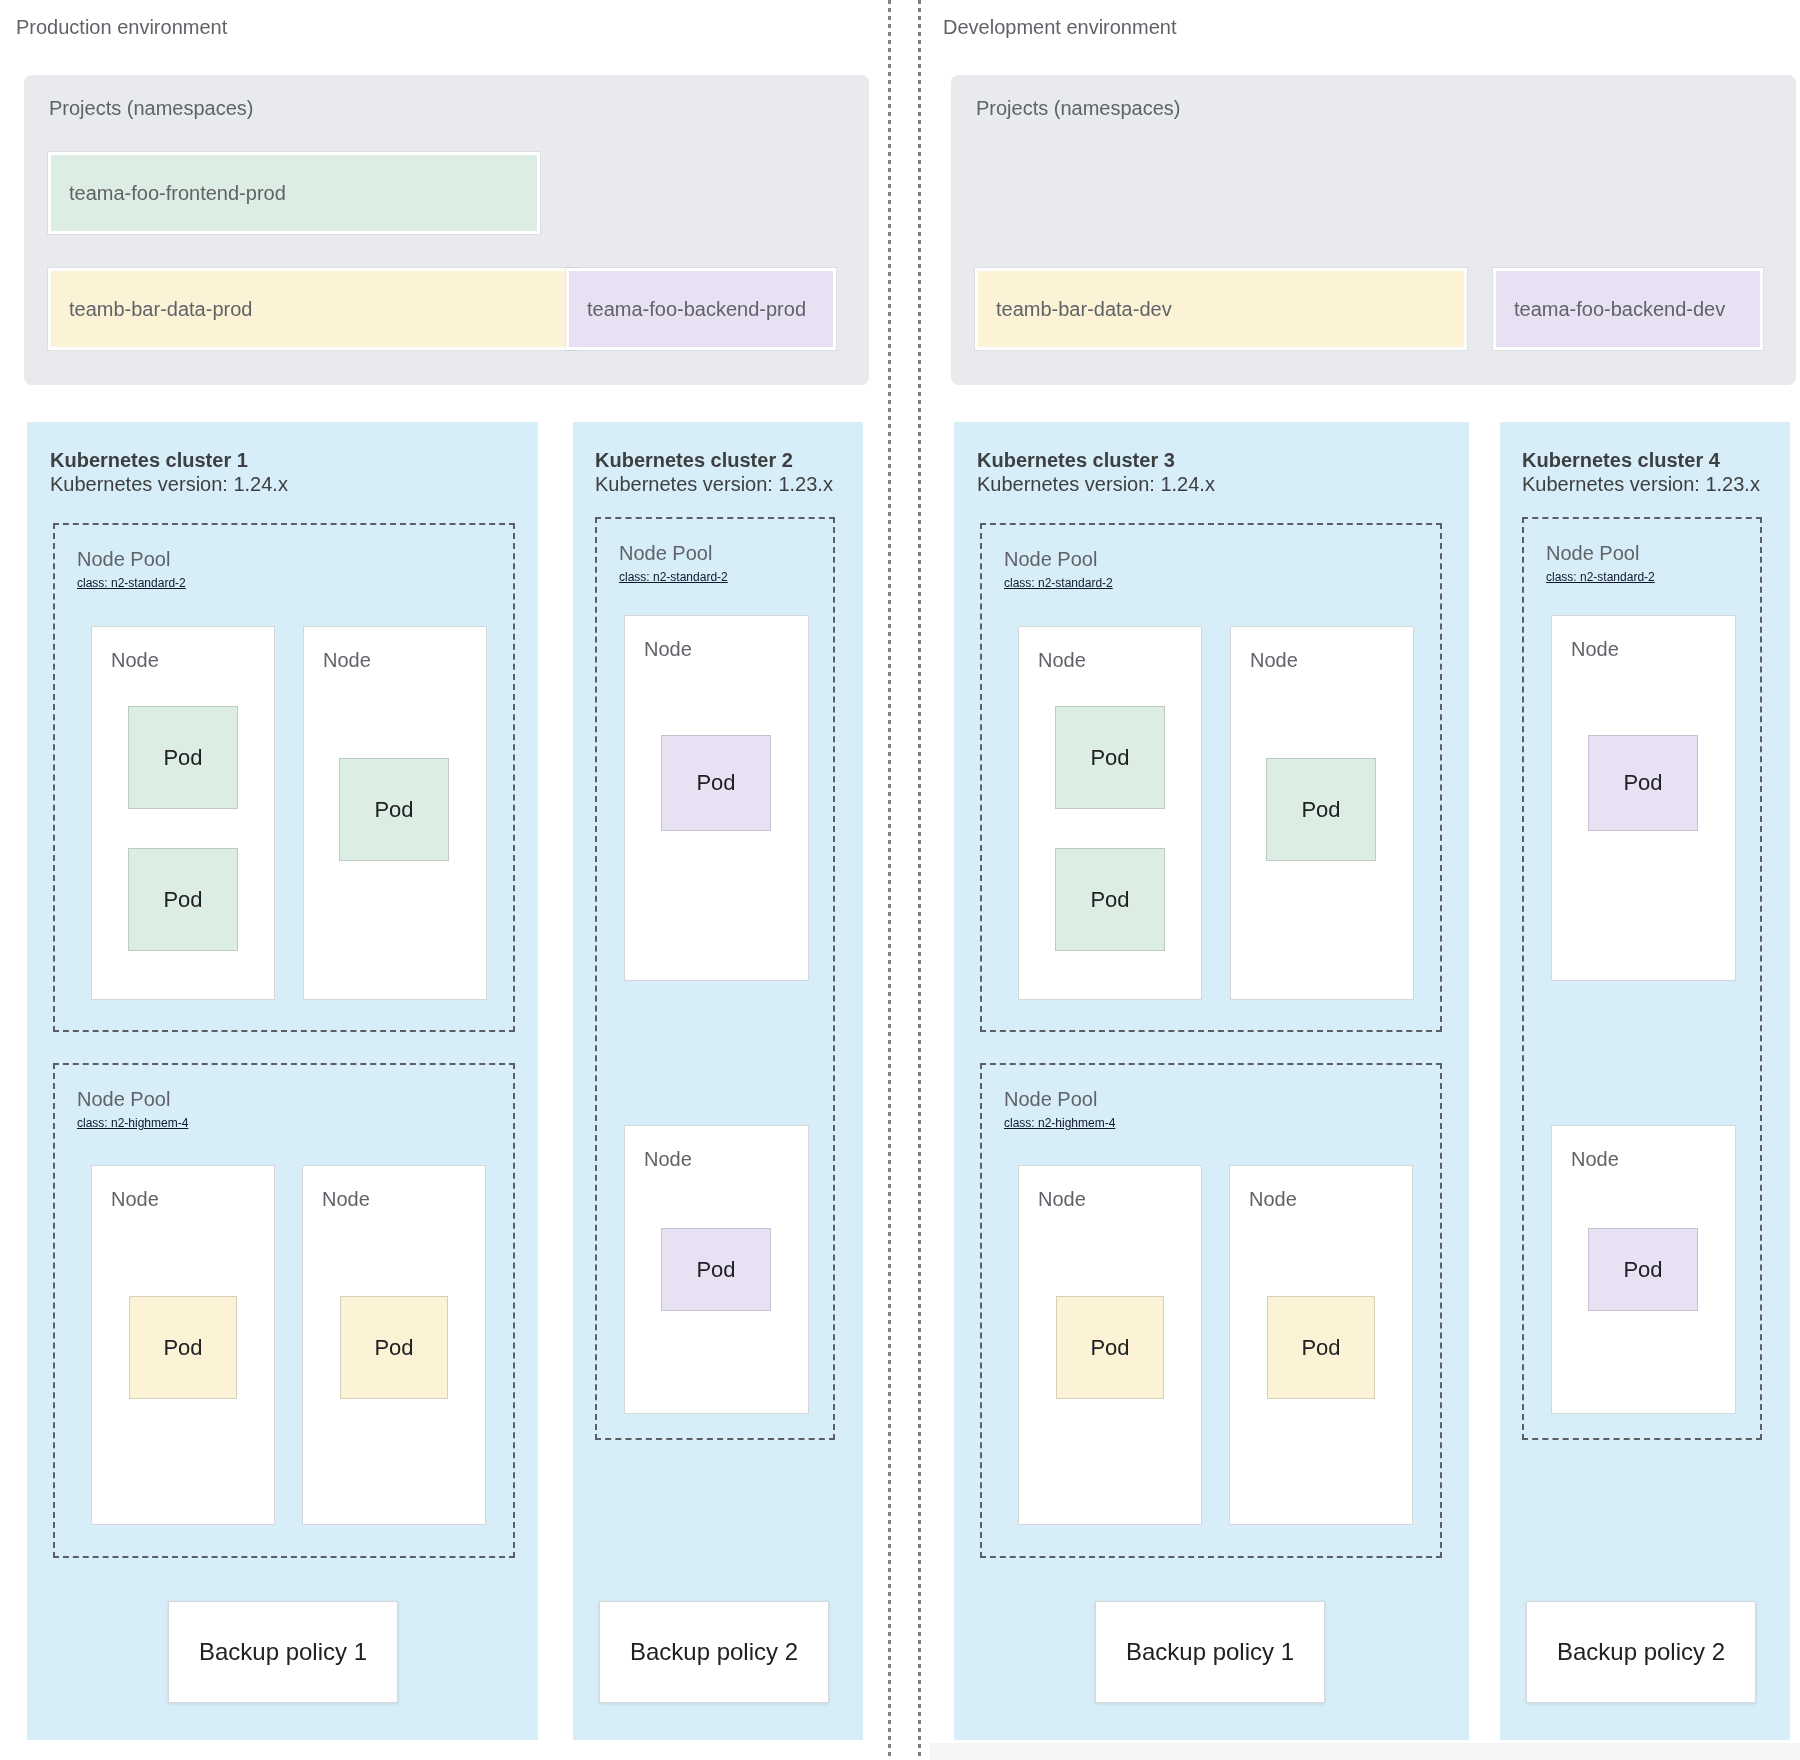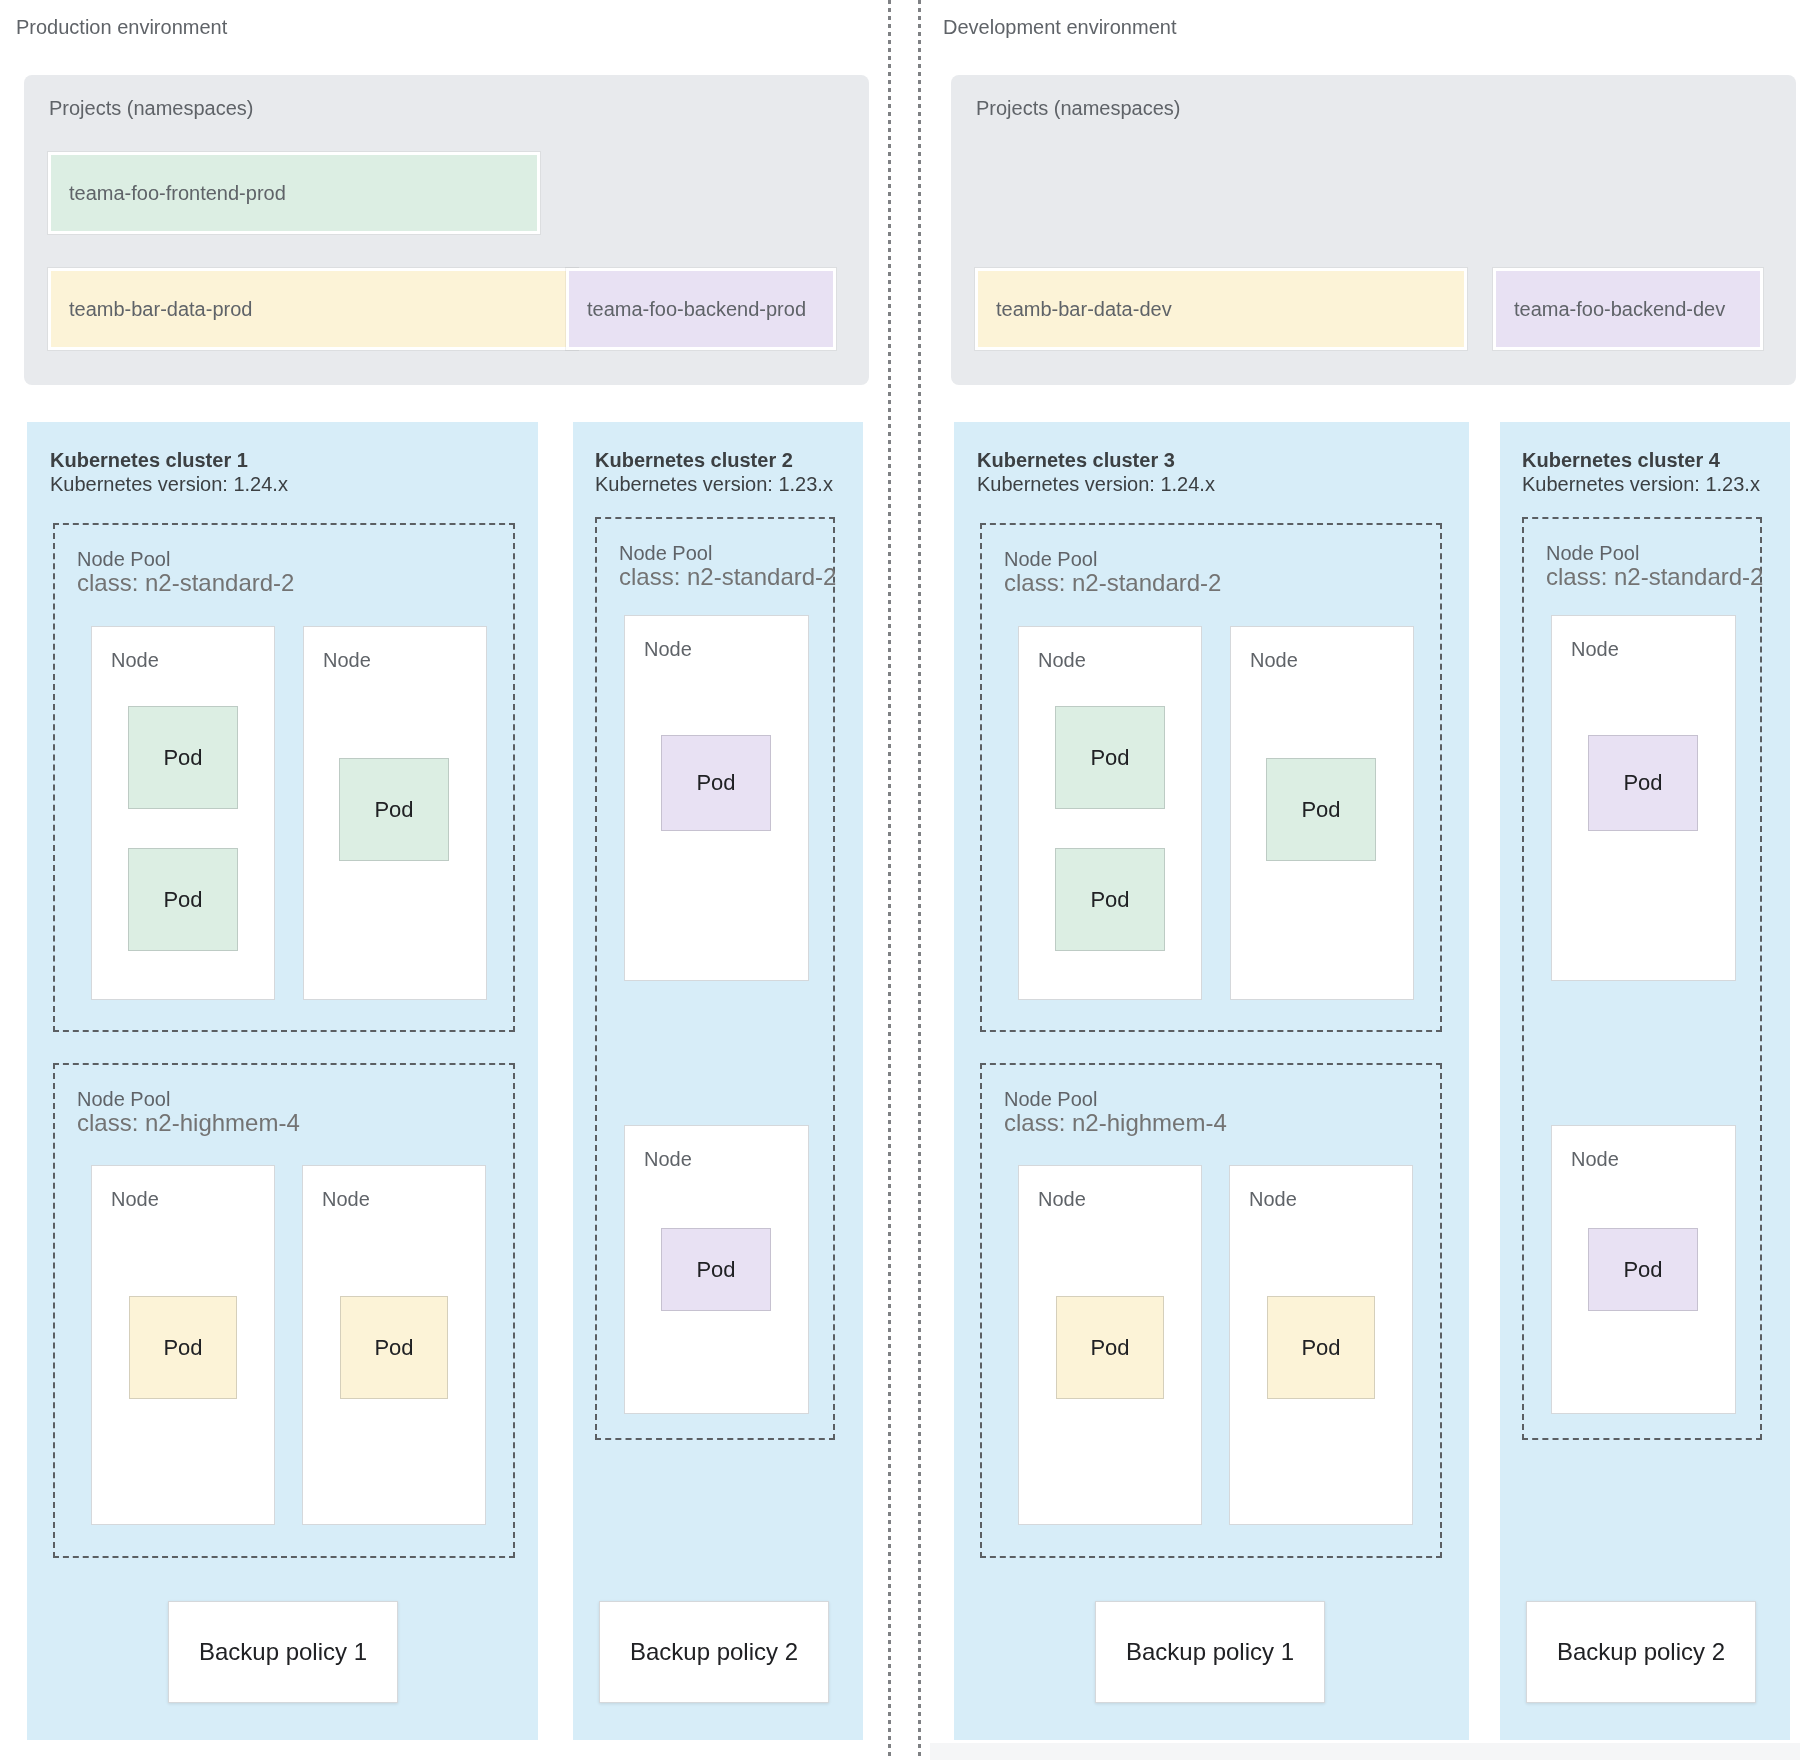--- a/index.html
+++ b/index.html
@@ -23,21 +23,21 @@
   .ns-label{font-size:20px;color:#5f6368;padding-left:18px;white-space:nowrap;}
   .cluster{box-sizing:border-box;}
   .c-head{position:absolute;line-height:24px;}
   .c-title{font-size:20px;font-weight:bold;color:#3c4043;white-space:nowrap;}
   .c-version{font-size:20px;color:#3c4043;white-space:nowrap;}
   .pool{
     position:absolute;border:2px dashed #5b5f63;box-sizing:border-box;
   }
   .pool-head{position:absolute;line-height:24px;}
   .pool-title{font-size:20px;font-weight:normal;color:#5f6368;white-space:nowrap;}
-  .pool-class{font-size:24px;color:#737373;white-space:nowrap;}
+  .pool-class{font-size:12px;color:#0f172a;white-space:nowrap;text-decoration:underline;}
   .node{
     position:absolute;background:#ffffff;border:1px solid #d5d8db;
     box-sizing:border-box;
   }
   .node-label{position:absolute;left:19px;top:22px;font-size:20px;color:#5f6368;}
   .pod{
     position:absolute;border:1px solid rgba(95,99,104,0.25);
     display:flex;align-items:center;justify-content:center;
     box-sizing:border-box;
   }

